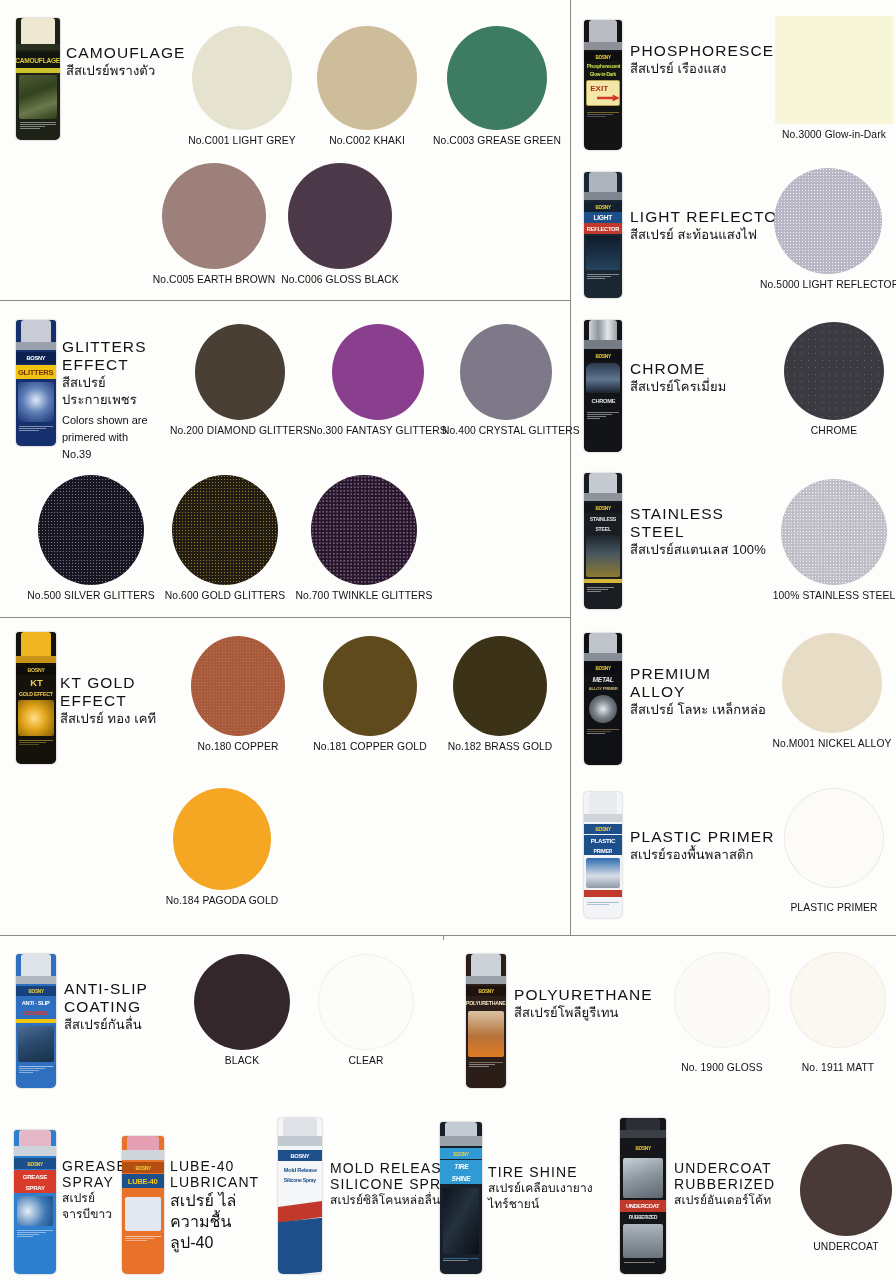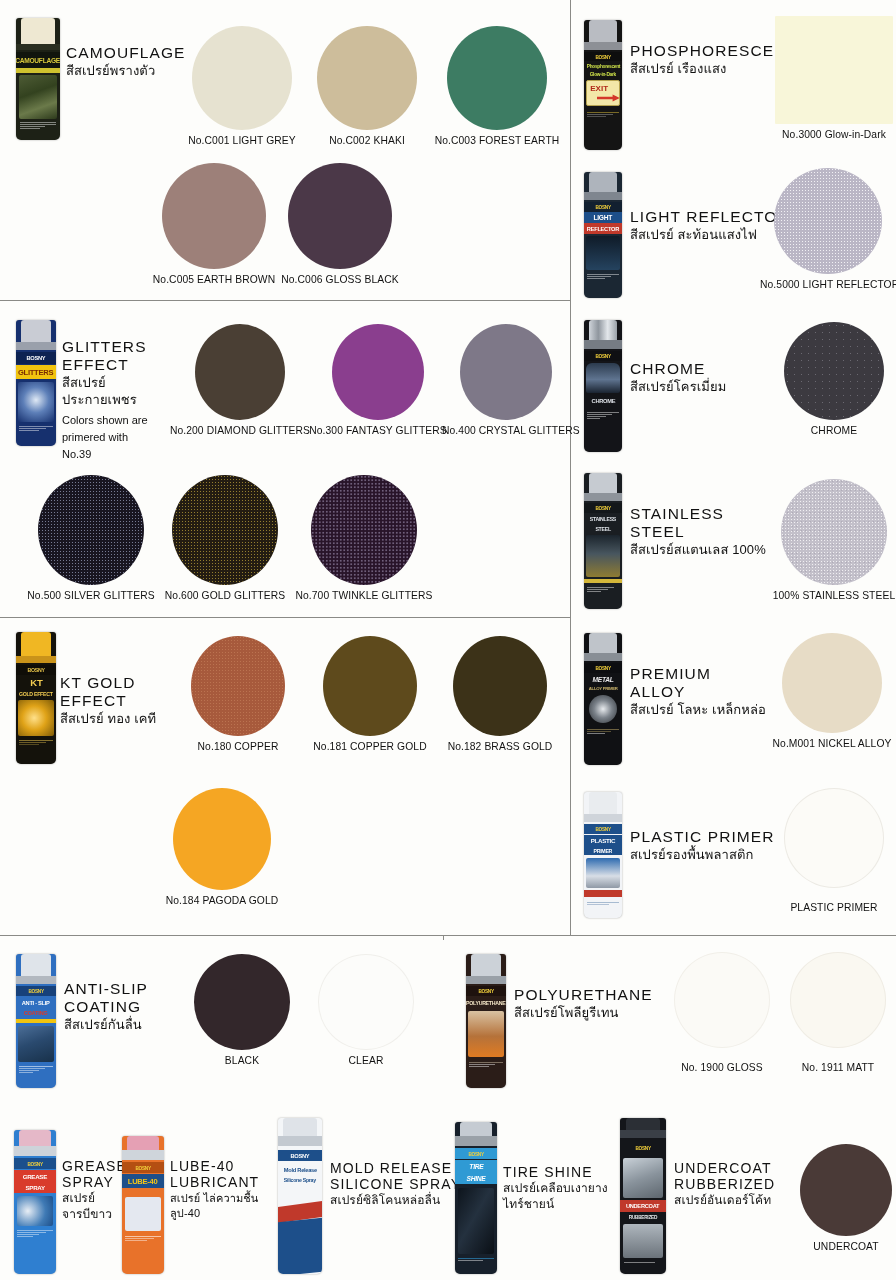--- a/index.html
+++ b/index.html
@@ -126,21 +126,21 @@
     <div class="swatch-wrap" style="left:172px; top:18px; width:124px;">
       <div class="swatch" style="width:100px; height:104px; background:#e6e2d0;"></div>
       <div class="swatch-label">No.C001 LIGHT GREY</div>
     </div>
     <div class="swatch-wrap" style="left:297px; top:18px; width:124px;">
       <div class="swatch" style="width:100px; height:104px; background:#cdbd9b;"></div>
       <div class="swatch-label">No.C002 KHAKI</div>
     </div>
     <div class="swatch-wrap" style="left:422px; top:18px; width:134px;">
       <div class="swatch" style="width:100px; height:104px; background:#3d7c63;"></div>
-      <div class="swatch-label">No.C003 FOREST EARTH</div>
+      <div class="swatch-label">No.C003 GREASE GREEN</div>
     </div>
 
     <div class="swatch-wrap" style="left:144px; top:155px; width:124px;">
       <div class="swatch" style="width:104px; height:106px; background:#9d8079;"></div>
       <div class="swatch-label">No.C005 EARTH BROWN</div>
     </div>
     <div class="swatch-wrap" style="left:270px; top:155px; width:124px;">
       <div class="swatch" style="width:104px; height:106px; background:#4b3848;"></div>
       <div class="swatch-label">No.C006 GLOSS BLACK</div>
     </div>
@@ -590,21 +590,21 @@
       <div class="pic" style="top:61px; height:34px; background:#e4e8f0;"></div>
       <div class="fineprint" style="top:100px;">
         <i style="background:rgba(255,255,255,.6)"></i>
         <i style="width:80%"></i>
           <i style="width:60%"></i>
       </div>
     </div>
     <div class="titles" style="left:48px; top:34px; width:116px;">
       <div class="t-en" style="white-space:pre-line; font-size:14px;">LUBE-40
 LUBRICANT</div>
-      <div class="t-th" style="white-space:pre-line; font-size:11px;">สเปรย์ ไล่ความชื้น
+      <div class="t-th" style="white-space:pre-line; font-size:16px;">สเปรย์ ไล่ความชื้น
 ลูป-40</div>
     </div>
   </div>
 
   <div class="section" style="left:278px; top:1118px; width:190px; height:156px;">
     <div class="can" style="position:absolute; left:0; top:0; width:44px; height:156px; background:#f4f6f8;">
       <div class="cap" style="height:18px; background:#dfe3e8;"></div>
       <div class="shoulder" style="top:18px; height:10px; background:#c3c9d0;"></div>
       <div class="band" style="top:32px; height:11px; background:#1d4f8a;">
         <span class="label-text" style="font-size:6px; color:#fff;">BOSNY</span>
@@ -618,21 +618,21 @@
       <div style="position:absolute; left:0; top:86px; width:100%; height:16px; background:#c0392b; transform:skewY(-8deg);"></div>
       <div style="position:absolute; left:0; top:102px; width:100%; height:54px; background:#1d4f8a; transform:skewY(-6deg);"></div>
     </div>
     <div class="titles" style="left:52px; top:42px; width:140px;">
       <div class="t-en" style="white-space:pre-line; font-size:14px;">MOLD RELEASE
 SILICONE SPRAY</div>
       <div class="t-th" style="font-size:12px;">สเปรย์ซิลิโคนหล่อลื่น</div>
     </div>
   </div>
 
-  <div class="section" style="left:455px; top:1120px; width:170px; height:154px;">
+  <div class="section" style="left:440px; top:1120px; width:170px; height:154px;">
     <div class="can" style="position:absolute; left:0; top:2px; width:42px; height:152px; background:#17202b;">
       <div class="cap" style="height:14px; background:#c5cbd2;"></div>
       <div class="shoulder" style="top:14px; height:10px; background:#9aa1a8;"></div>
       <div class="band" style="top:26px; height:11px; background:#2f9ad4;">
         <span class="label-text" style="font-size:5px; color:#f2d03c;">BOSNY</span>
       </div>
       <div class="band" style="top:38px; height:12px; background:#2f9ad4;">
         <span class="label-text" style="font-size:7px; color:#fff; font-style:italic;">TIRE</span>
       </div>
       <div class="band" style="top:50px; height:12px; background:#2f9ad4;">

